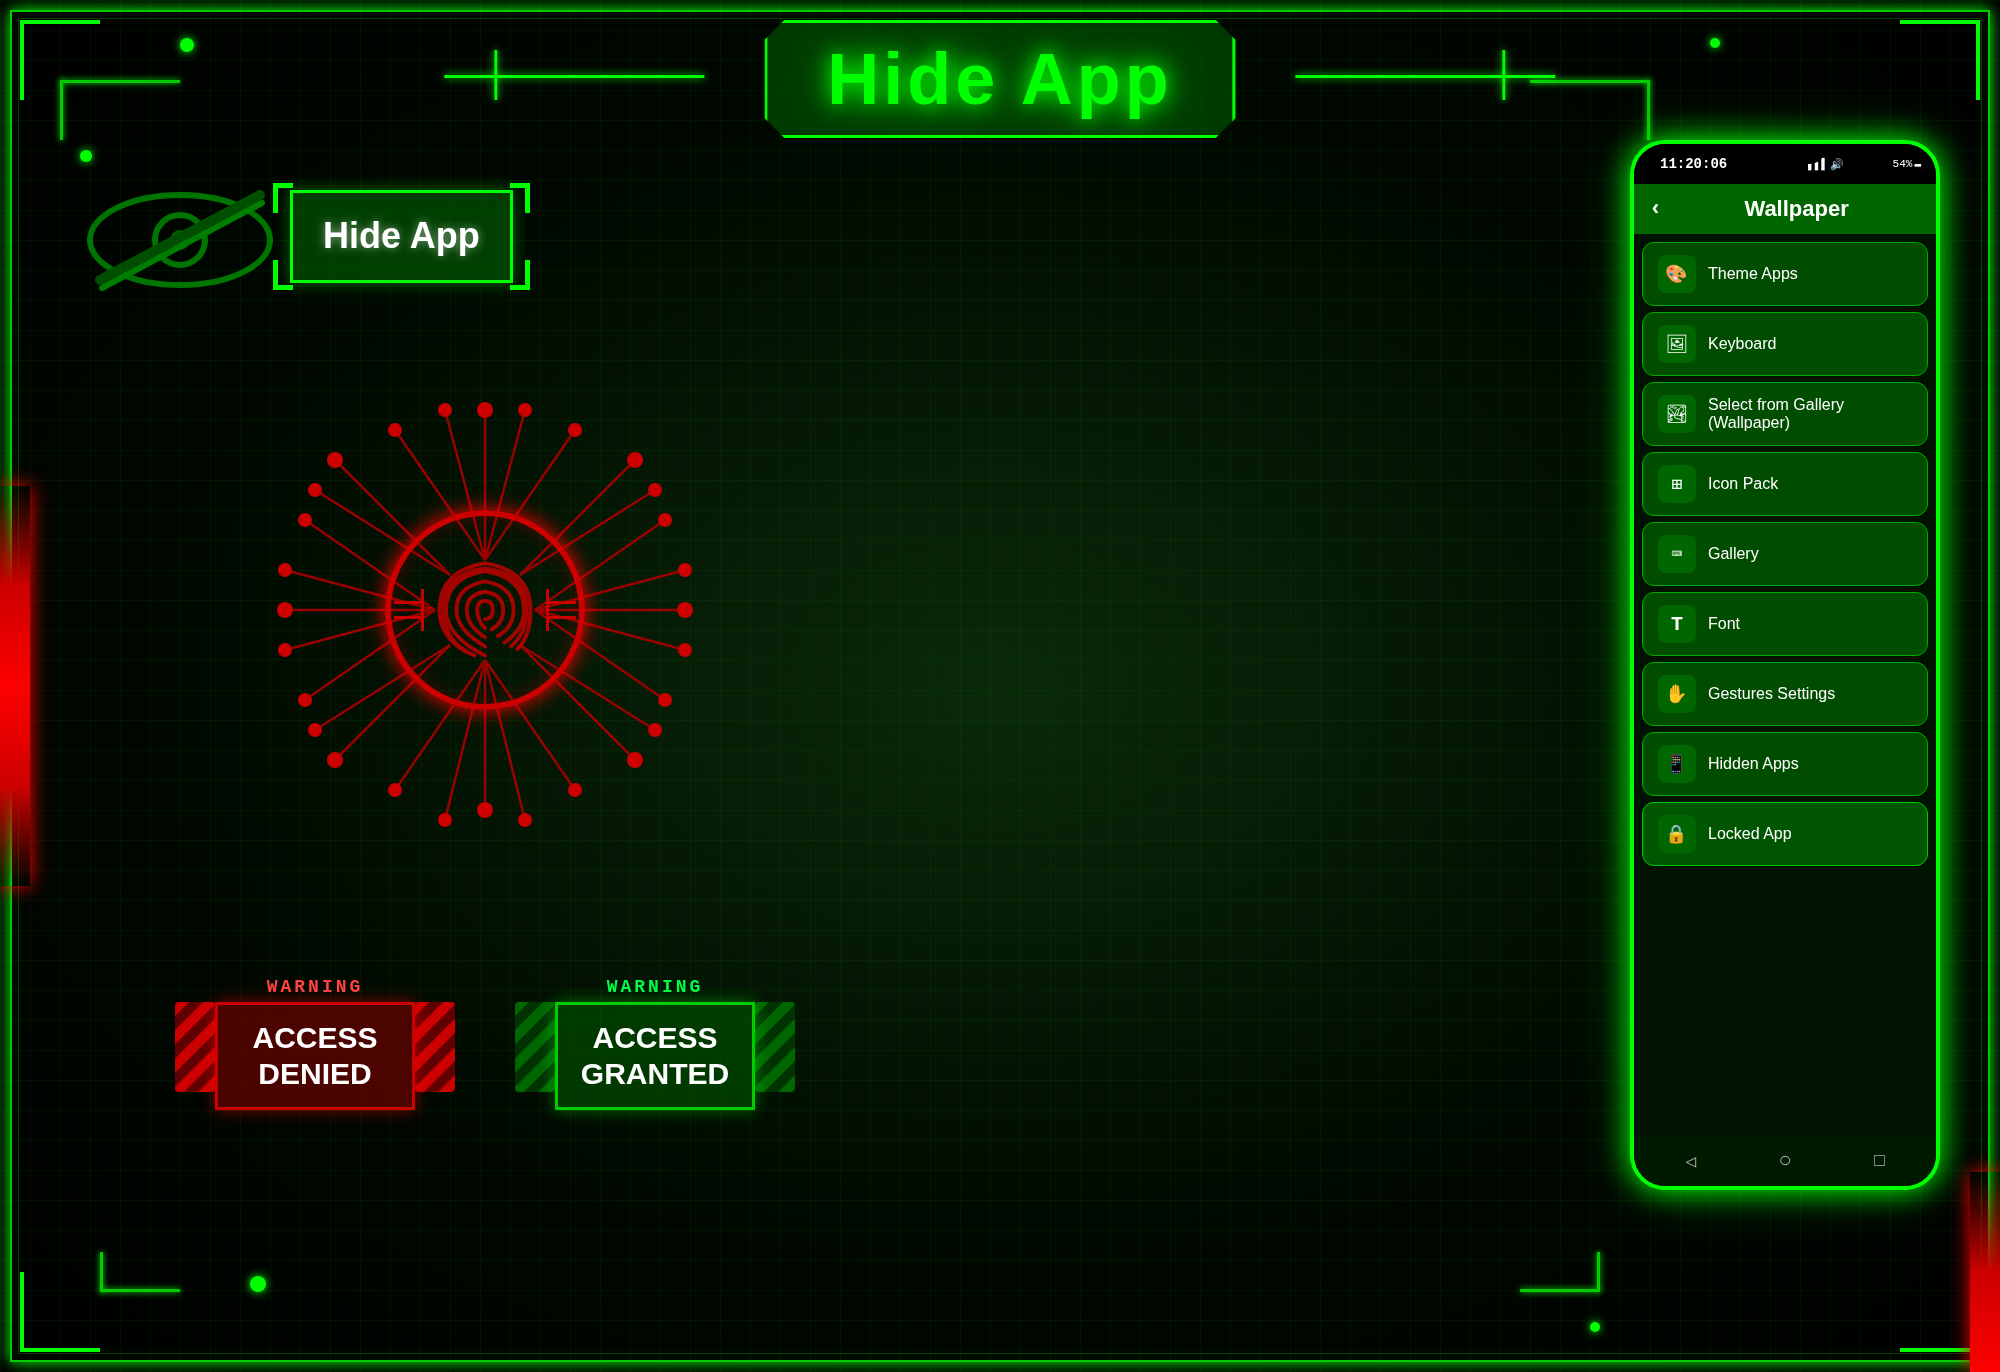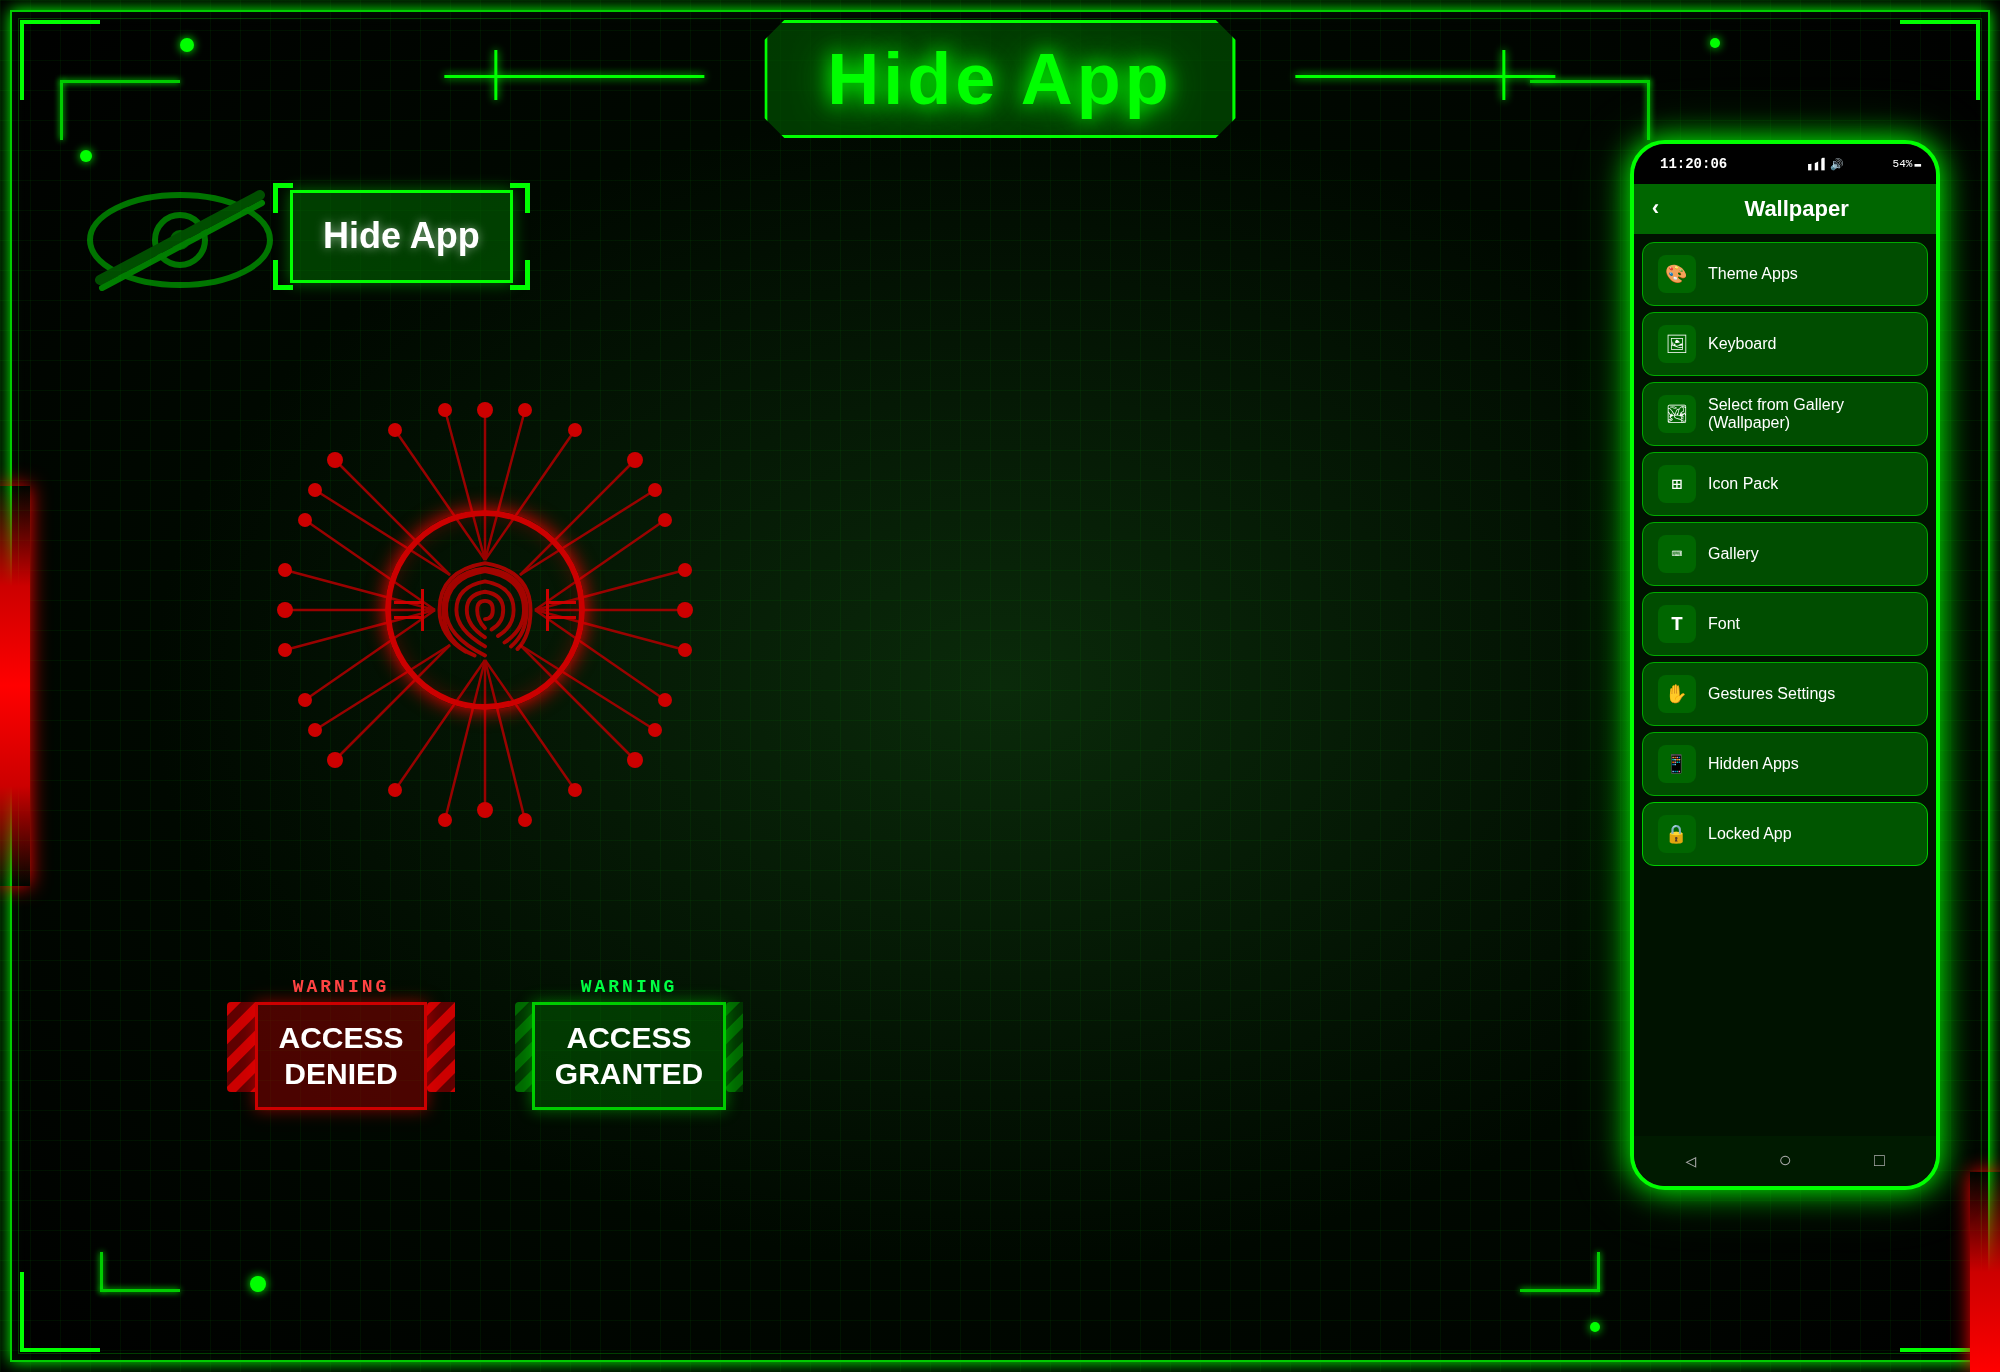--- a/index.html
+++ b/index.html
@@ -229,21 +229,21 @@
       bottom: 30px;
       left: 50%;
       transform: translateX(-50%);
       display: flex;
       gap: 60px;
       width: 700px;
       justify-content: center;
     }
 
     .warning-panel {
-      width: 228px;
+      width: 280px;
       text-align: center;
       position: relative;
     }
     .warning-label {
       font-size: 18px;
       font-weight: bold;
       letter-spacing: 3px;
       margin-bottom: 5px;
     }
     .warning-label-denied { color: #ff4444; }

